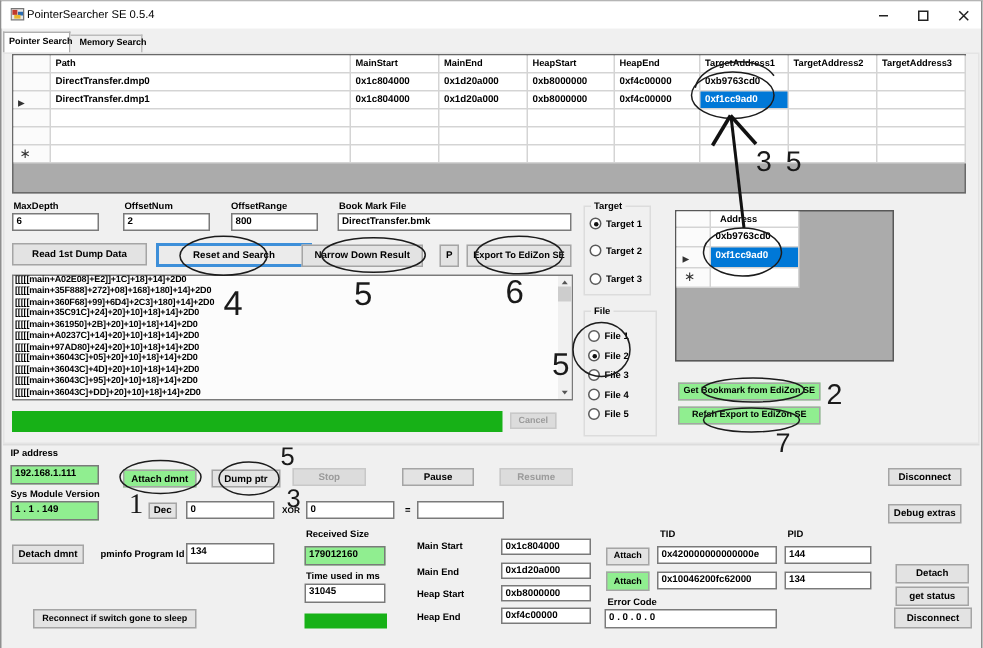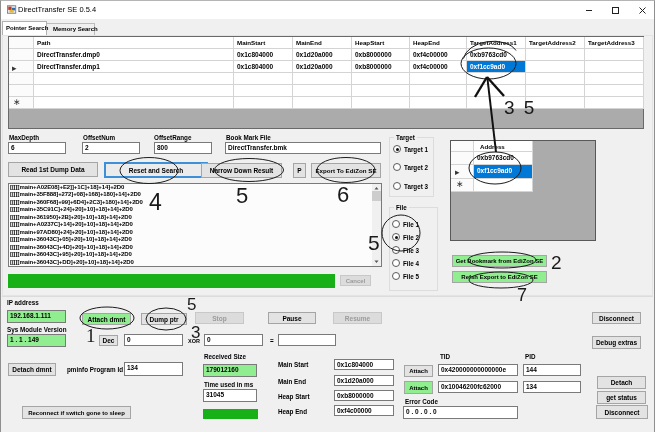--- a/index.html
+++ b/index.html
@@ -35,21 +35,21 @@
 <body>
 <div id="win"></div>
 <div id="titlebar"></div>
 
 <svg class="abs" style="left:7px;top:4px" width="10" height="11" viewBox="0 0 12 12">
   <rect x="0.5" y="1.5" width="10" height="9" fill="#e8e8e8" stroke="#777" stroke-width="1"></rect>
   <rect x="1.5" y="2.5" width="4" height="4" fill="#c0392b"></rect>
   <rect x="6" y="4" width="4" height="3" fill="#2b6cb0"></rect>
   <rect x="3" y="6.5" width="5" height="3" fill="#e8b830"></rect>
 </svg>
-<div id="title">DirectTransfer SE 0.5.4</div>
+<div id="title">PointerSearcher SE 0.5.4</div>
 
 <svg class="abs" style="left:580px;top:4px" width="72" height="12" viewBox="0 0 72 12">
   <line x1="6" y1="6.5" x2="12" y2="6.5" stroke="#222" stroke-width="1"></line>
   <rect x="32.5" y="3.5" width="6" height="6" fill="none" stroke="#222" stroke-width="1"></rect>
   <path d="M59.5 3.5 L65.5 9.5 M65.5 3.5 L59.5 9.5" stroke="#222" stroke-width="1"></path>
 </svg>
 
 <div class="abs" style="left:2px;top:21px;width:45px;height:15px;background:#fff;border:1px solid #b0b0b0;border-bottom:none;"></div>
 <div class="abs" style="left:47px;top:23px;width:48px;height:13px;background:#efefef;border:1px solid #bcbcbc;border-bottom:none;border-left:none;"></div>
 <div class="lbl" style="left:6px;top:25px;font-weight:bold;font-size:6px;">Pointer Search</div>

